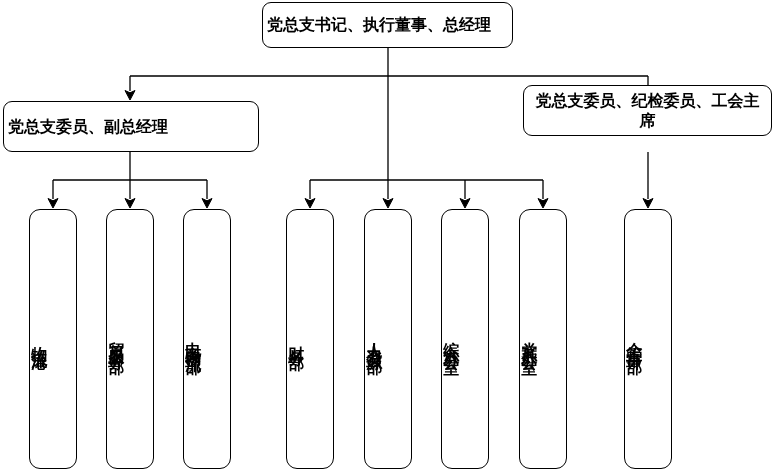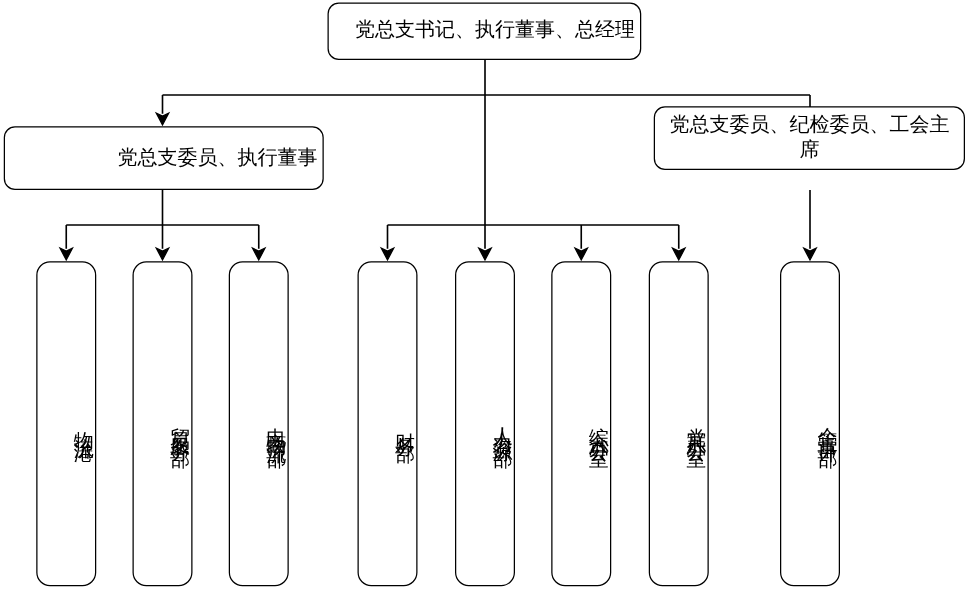--- a/index.html
+++ b/index.html
@@ -24,23 +24,23 @@
     height: 471px;
   }
   .node {
     position: absolute;
     box-sizing: border-box;
     background: #ffffff;
     border: 1.4px solid #000000;
     border-radius: 9px;
     display: flex;
     align-items: center;
-    justify-content: flex-end;
+    justify-content: flex-start;
     text-align: center;
-    font-weight: normal;
+    font-weight: bold;
     font-size: 16px;
     line-height: 1.2;
   }
   .node-h {
     padding: 0 4px;
   }
   .node-v {
     width: 48px;
     top: 209px;
     height: 260px;
@@ -98,21 +98,21 @@
       <polygon points="543,208 538,198.5 543,200.8 548,198.5"></polygon>
       <polygon points="648,208 643,198.5 648,200.8 653,198.5"></polygon>
     </g>
   </svg>
 
   <div class="node node-h n-root">
     <span>党总支书记、执行董事、总经理</span>
   </div>
 
   <div class="node node-h n-left-branch">
-    <span>党总支委员、执行董事</span>
+    <span>党总支委员、副总经理</span>
   </div>
   <div class="node node-h n-right-branch">
     <span>党总支委员、纪检委员、工会主席</span>
   </div>
 
   <div class="node node-v n-d0">
     <span class="vtext">物流港</span>
   </div>
   <div class="node node-v n-d1">
     <span class="vtext">贸易服务部</span>

